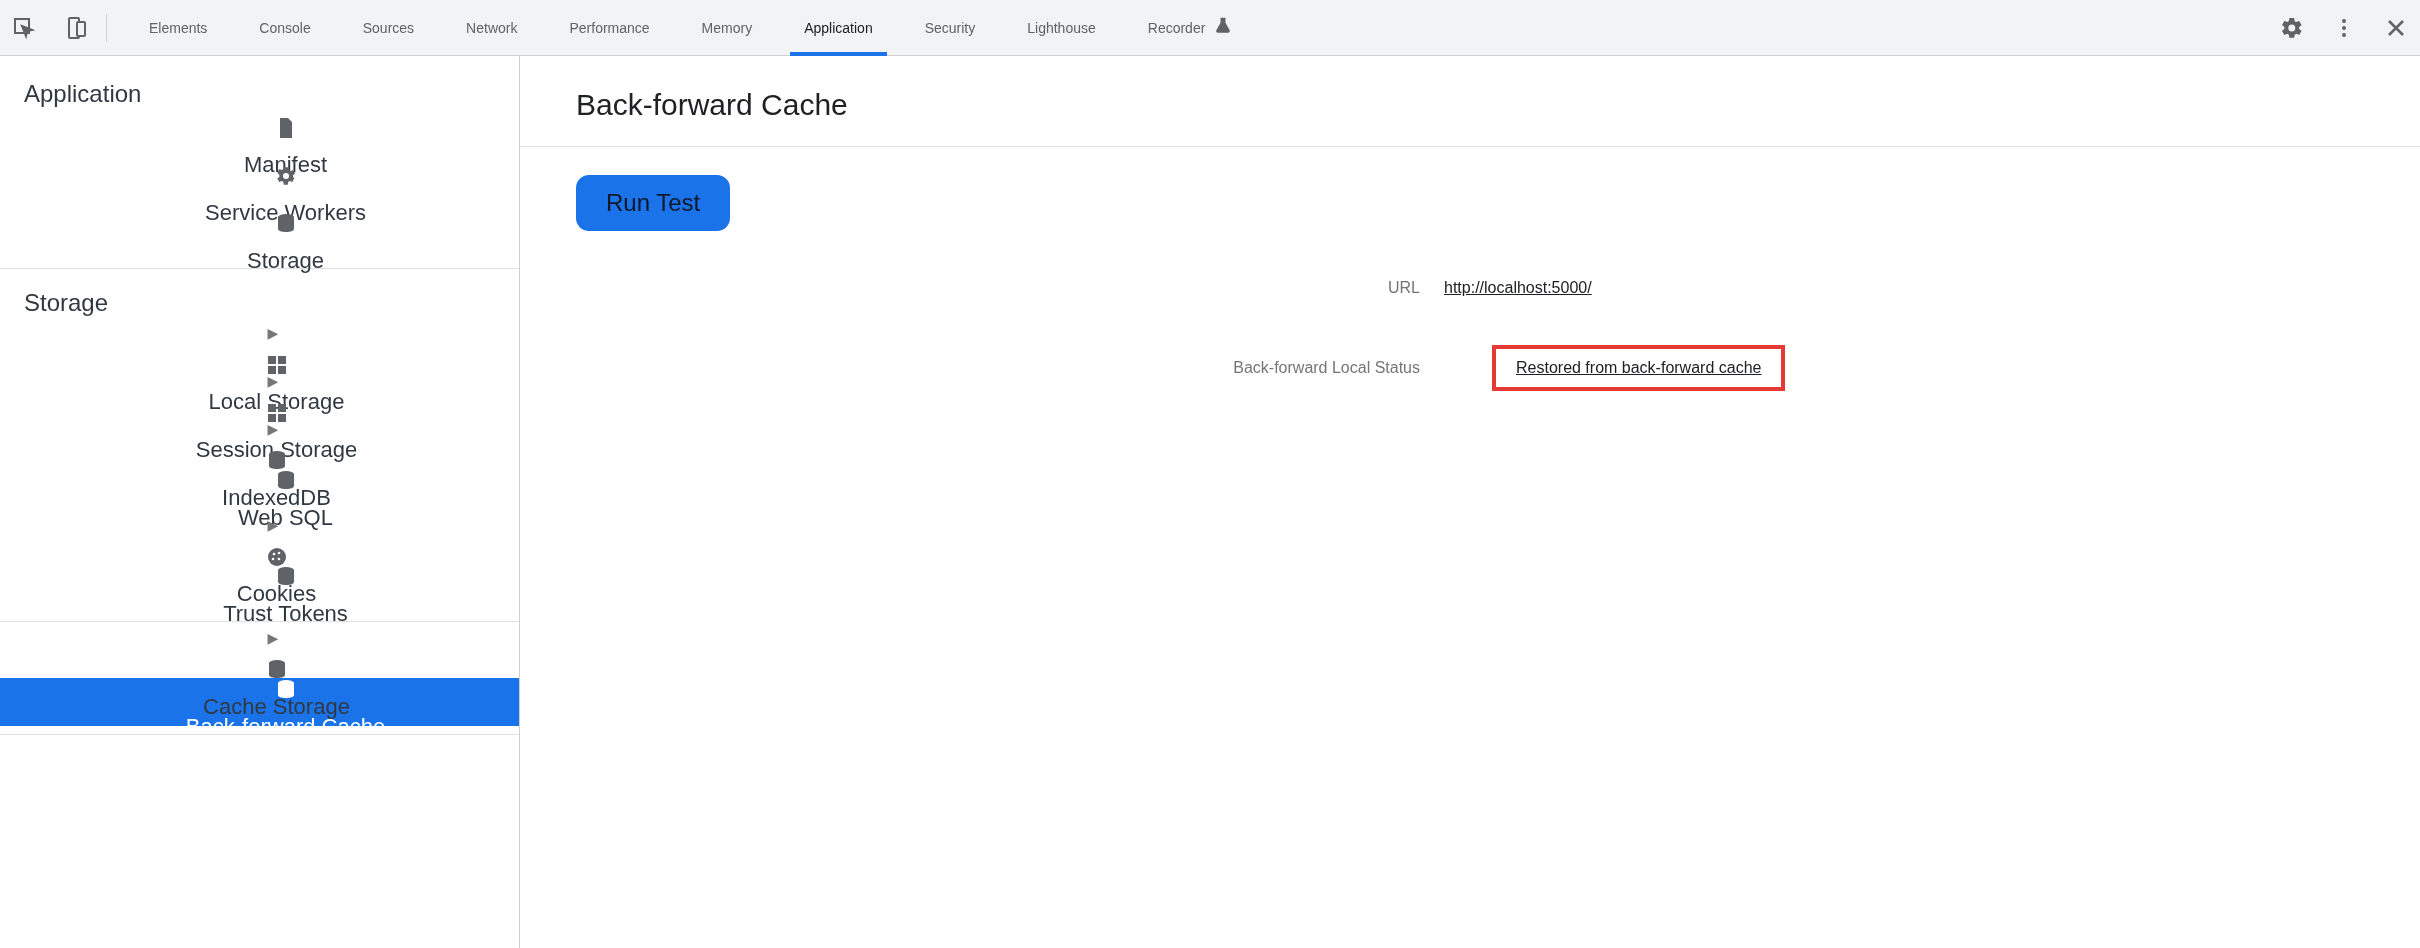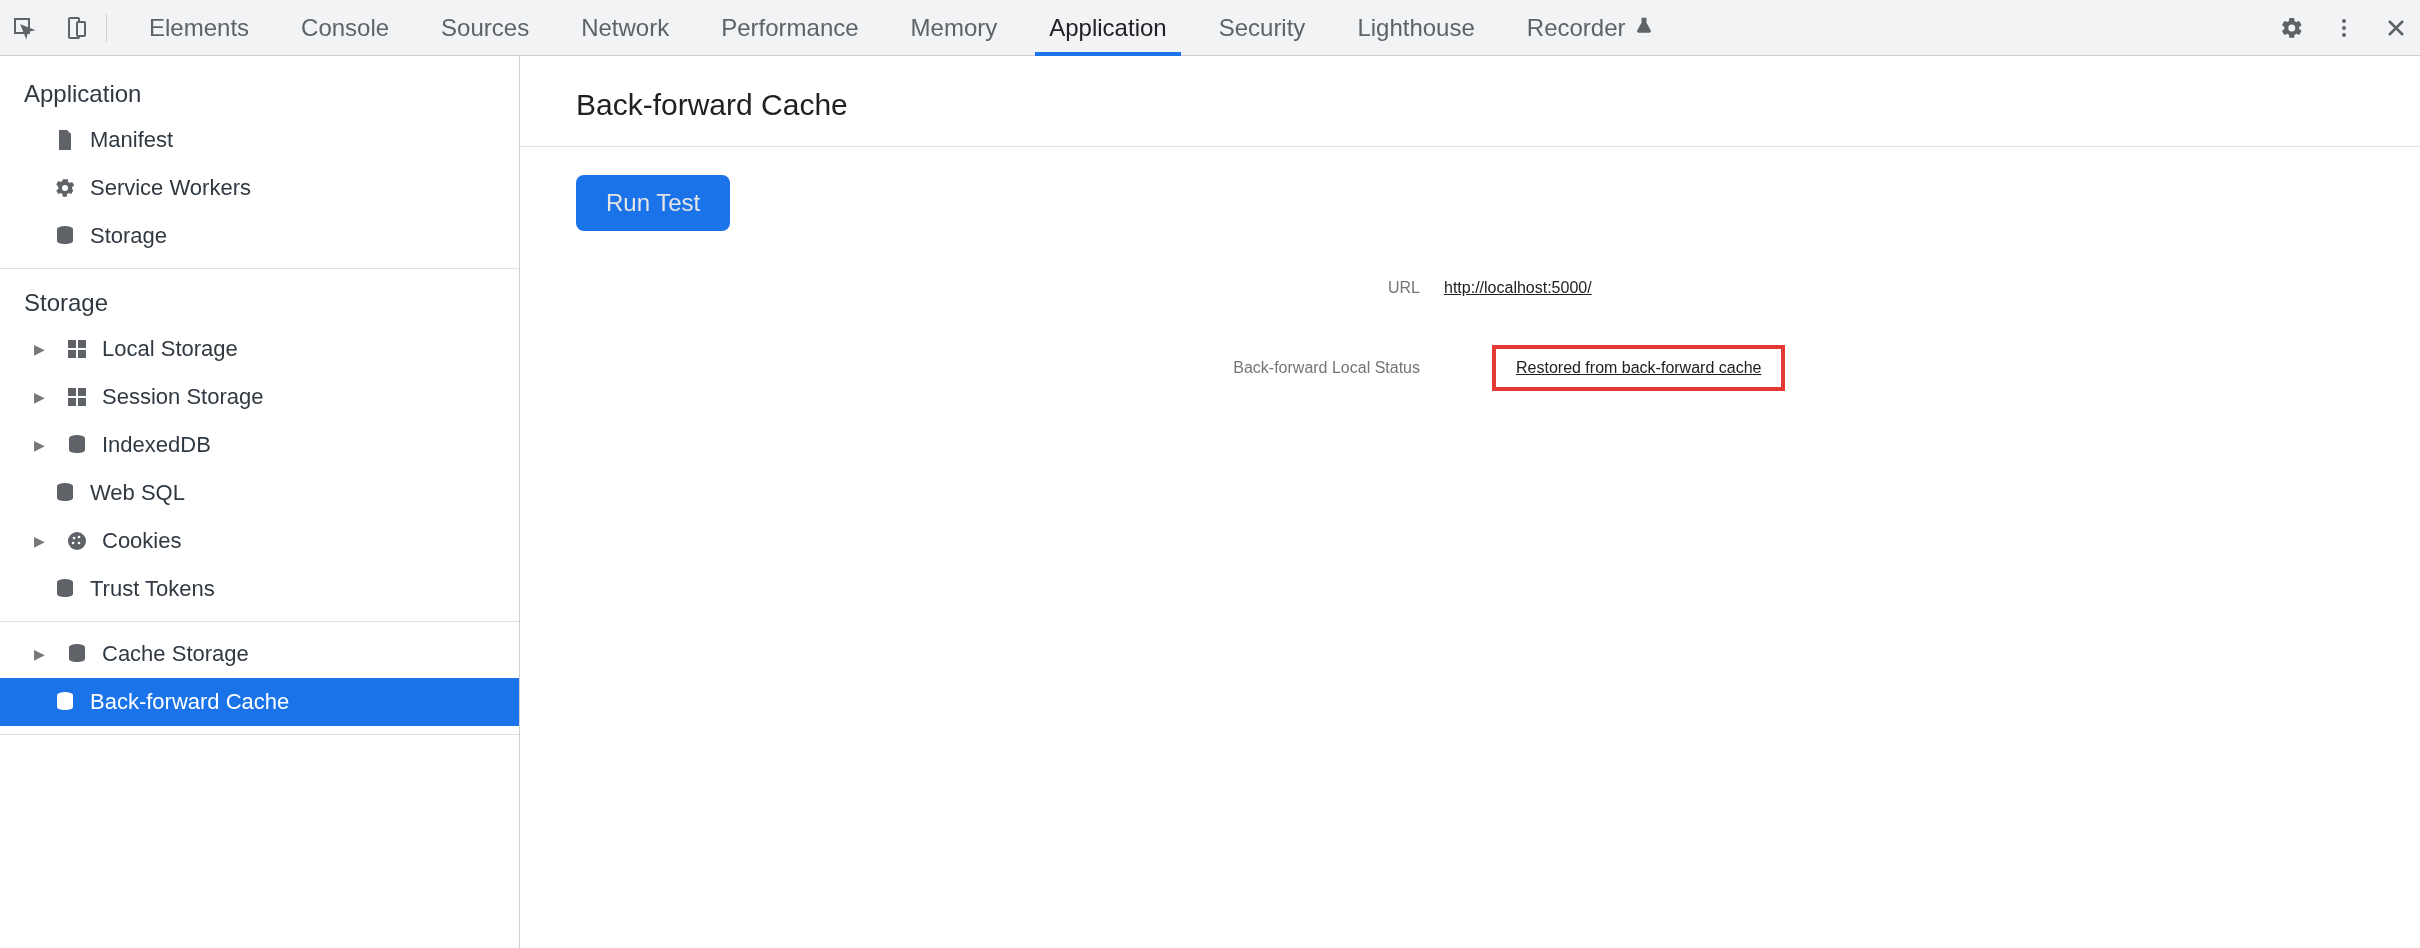--- a/index.html
+++ b/index.html
@@ -39,21 +39,21 @@
     align-items: stretch;
     gap: 0;
     height: 100%;
     flex: 1;
   }
   .tab {
     display: flex; align-items: center;
     padding: 0 26px;
     color: #5f6368;
     cursor: pointer;
-    font-size: 24px;
+    font-size: 14px;
     position: relative;
     gap: 8px;
   }
   .tab.active {
     color: #202124;
   }
   .tab.active::after {
     content: "";
     position: absolute;
     left: 12px; right: 12px; bottom: -1px;
@@ -88,20 +88,21 @@
   }
   .tree-item {
     display: flex;
     align-items: center;
     height: 48px;
     padding-left: 34px;
     gap: 12px;
     cursor: pointer;
     font-size: 22px;
     color: #303942;
+    flex-direction: column;
   }
   .tree-item .arrow {
     width: 18px;
     color: #777;
     font-size: 14px;
   }
   .tree-item.no-arrow { padding-left: 52px; }
   .tree-item.selected {
     background: #1a73e8;
     color: #fff;
@@ -121,23 +122,23 @@
   .main-title {
     font-size: 30px;
     color: #202124;
     padding: 8px 0 24px 56px;
     border-bottom: 1px solid #e0e0e0;
     margin-bottom: 28px;
   }
   .run-btn {
     margin-left: 56px;
     background: #1a73e8;
-    color: #e5e5e5;
+    color: #0f172a;
     border: none;
-    border-radius: 8px;
+    border-radius: 13px;
     padding: 14px 30px;
     font-size: 24px;
     font-weight: 500;
     cursor: pointer;
   }
   .kv {
     display: grid;
     grid-template-columns: 380px auto;
     row-gap: 48px;
     column-gap: 24px;

